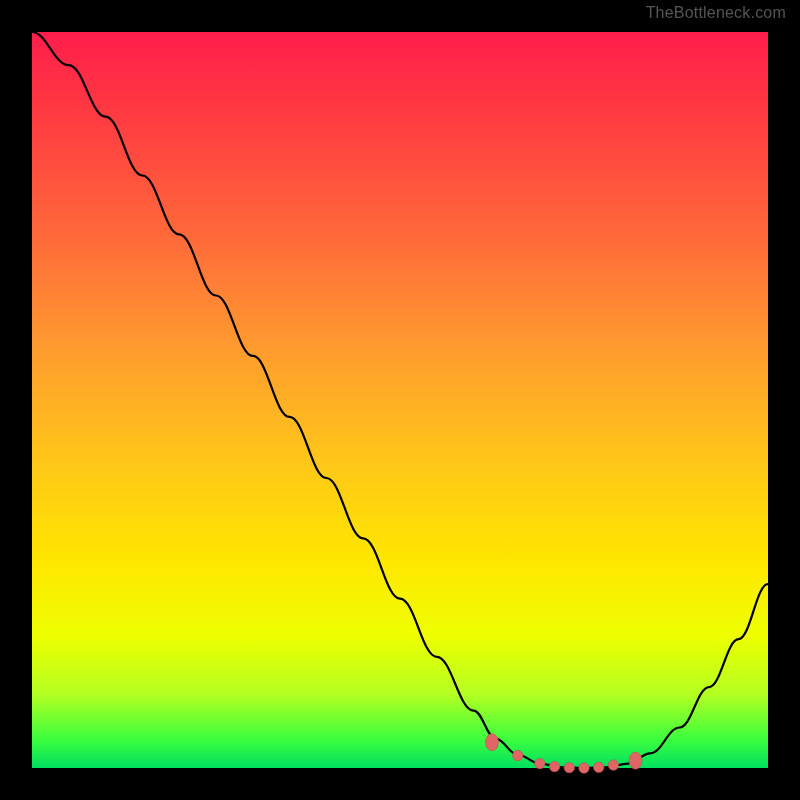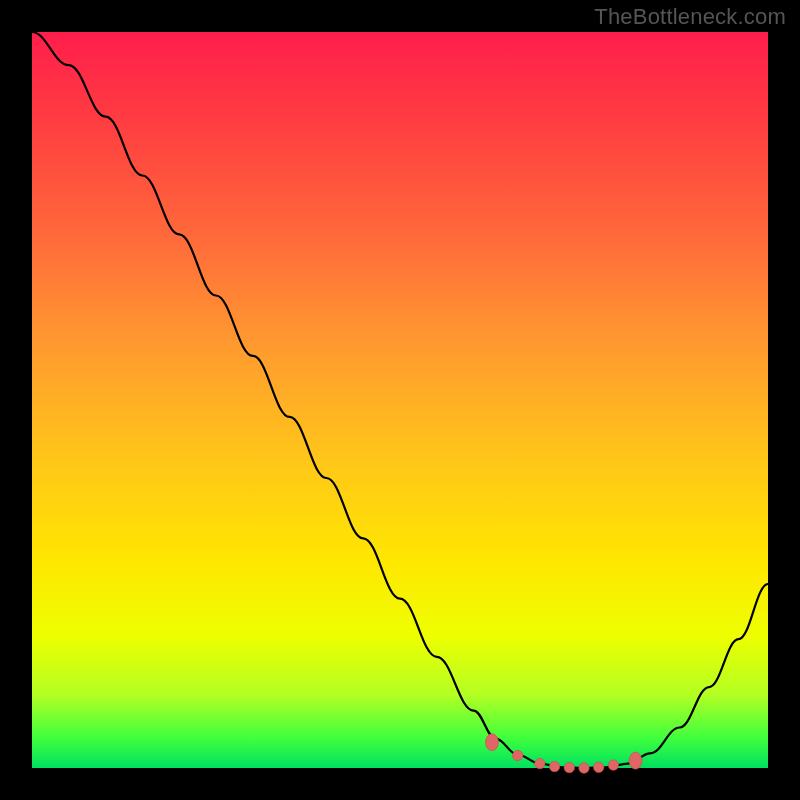--- a/index.html
+++ b/index.html
@@ -15,21 +15,21 @@
     position: relative;
     width: 800px;
     height: 800px;
     background: #000;
   }
   .watermark {
     position: absolute;
     top: 4px;
     right: 14px;
     color: #555;
-    font-size: 22px;
+    font-size: 16px;
     font-weight: 500;
     letter-spacing: 0.2px;
     user-select: none;
   }
   .plot-area {
     position: absolute;
     left: 32px;
     top: 32px;
     width: 736px;
     height: 736px;

